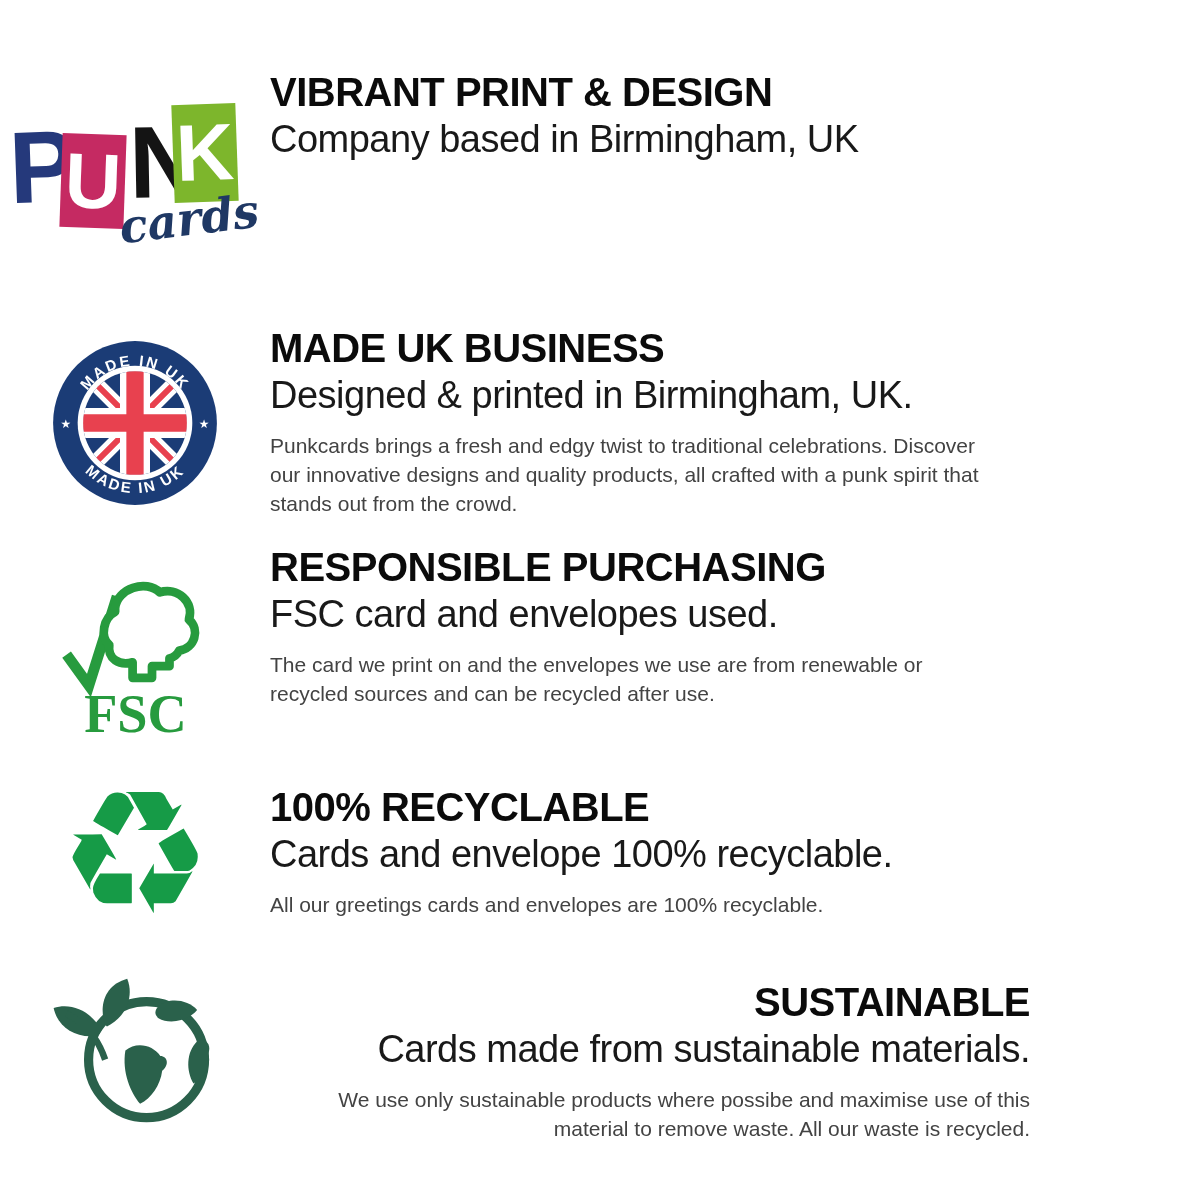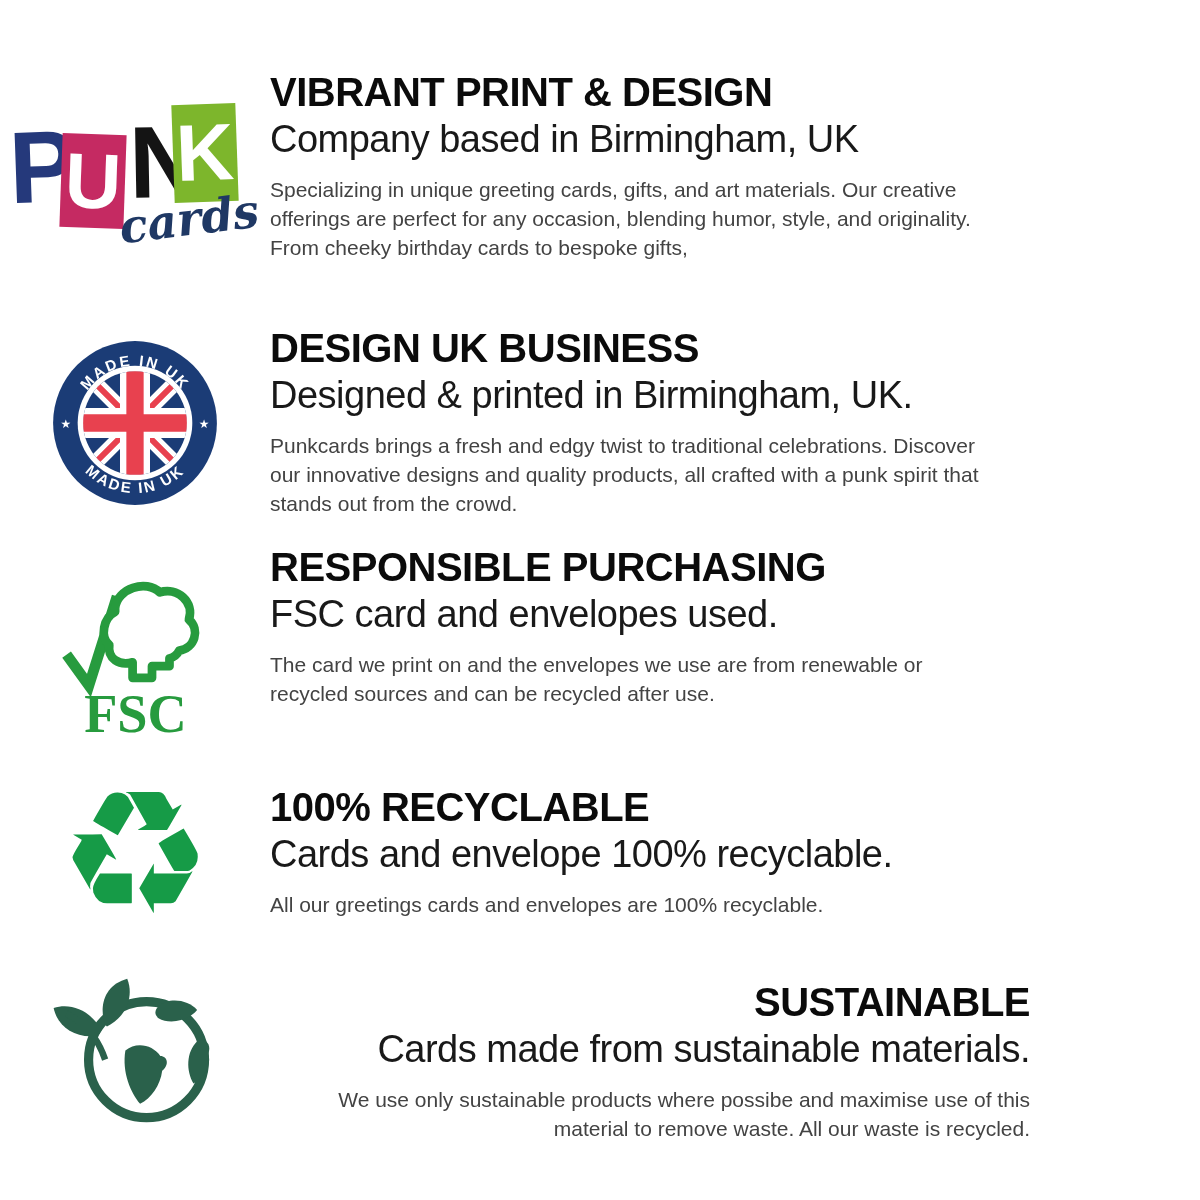--- a/index.html
+++ b/index.html
@@ -67,23 +67,20 @@
         <span class="pl-p">P</span>
         <span class="pl-u">U</span>
         <span class="pl-n">N</span>
         <span class="pl-k">K</span>
         <span class="pl-cards">cards</span>
       </div>
     </div>
     <div class="text-col">
       <h2 class="title">VIBRANT PRINT &amp; DESIGN</h2>
       <div class="subtitle">Company based in Birmingham, UK</div>
-      <p class="body-text">Specializing in unique greeting cards, gifts, and art materials. Our creative
-offerings are perfect for any occasion, blending humor, style, and originality.
-From cheeky birthday cards to bespoke gifts,</p>
     </div>
   </div>
 
   <div class="section s2">
     <div class="icon-col">
       <svg viewBox="0 0 200 200" width="182" height="182">
         <defs>
           <clipPath id="ukc">
               <circle cx="100" cy="100" r="57"></circle>
             </clipPath>
@@ -103,21 +100,21 @@
           <textPath href="#arcTop" startOffset="50%" text-anchor="middle">MADE IN UK</textPath>
         </text>
         <text font-size="16.5" font-weight="bold" font-family="Liberation Sans, sans-serif" letter-spacing="2.5" fill="#ffffff">
           <textPath href="#arcBot" startOffset="50%" text-anchor="middle">MADE IN UK</textPath>
         </text>
         <text x="24" y="106" font-size="13" text-anchor="middle" fill="#ffffff">★</text>
         <text x="176" y="106" font-size="13" text-anchor="middle" fill="#ffffff">★</text>
       </svg>
     </div>
     <div class="text-col">
-      <h2 class="title">DESIGN UK BUSINESS</h2>
+      <h2 class="title">MADE UK BUSINESS</h2>
       <div class="subtitle">Designed &amp; printed in Birmingham, UK.</div>
       <p class="body-text">Punkcards brings a fresh and edgy twist to traditional celebrations. Discover
 our innovative designs and quality products, all crafted with a punk spirit that
 stands out from the crowd.</p>
     </div>
   </div>
 
   <div class="section s3">
     <div class="icon-col">
       <svg viewBox="0 0 170 178" width="165" height="173">

